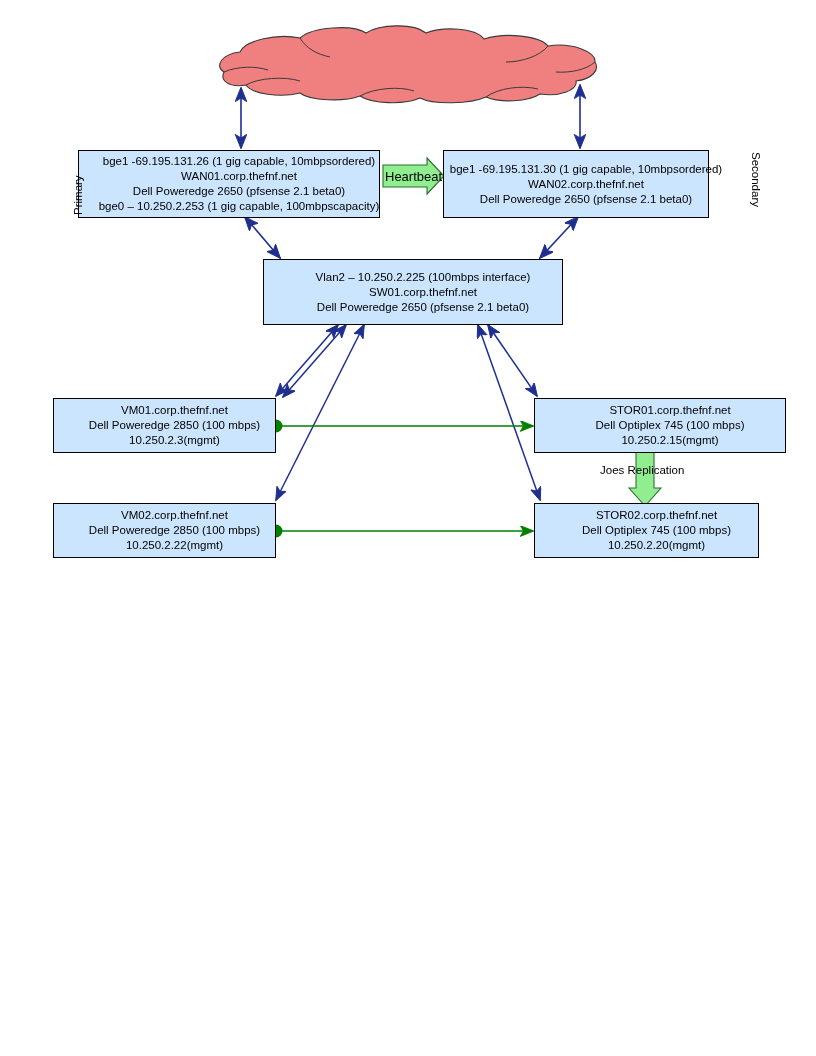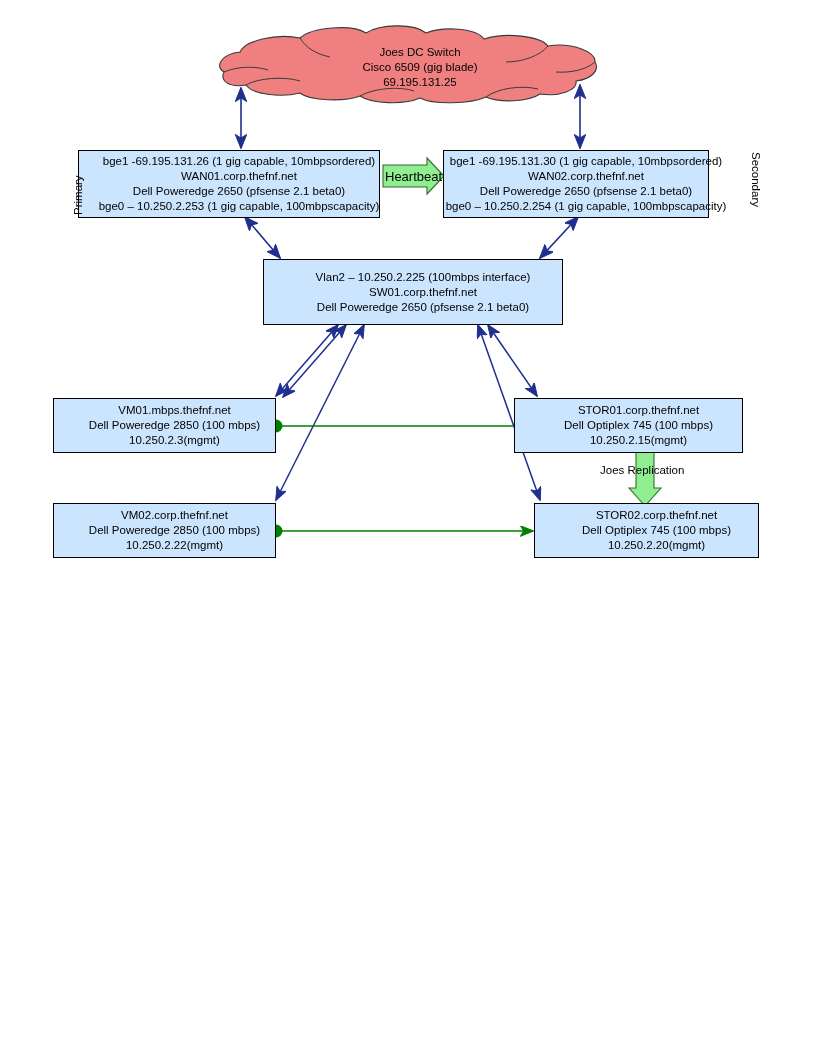--- a/index.html
+++ b/index.html
@@ -146,57 +146,51 @@
 
     <g>
       <path d="M383,165 L427,165 L427,158 L444,176 L427,194 L427,187 L383,187 Z" fill="#90ee90" stroke="#2f6f2f" stroke-width="1.1"></path>
     </g>
 
     <g>
       <path d="M636,444 L654,444 L654,488 L661,488 L645,506 L629,488 L636,488 Z" fill="#90ee90" stroke="#2f6f2f" stroke-width="1.1"></path>
     </g>
   </svg>
 
-  <div class="cloud-text" style="left:280px; top:45px; width:280px;">
-    <div class="ln">Joes DC Switch</div>
-    <div class="ln">Cisco 6509 (gig blade)</div>
-    <div class="ln">69.195.131.25</div>
-  </div>
 
   <div class="node" style="left:78px; top:150px; width:302px; height:68px;">
     <div class="ln">bge1  -69.195.131.26 (1 gig capable, 10mbpsordered)</div>
     <div class="ln">WAN01.corp.thefnf.net</div>
     <div class="ln">Dell Poweredge 2650 (pfsense 2.1 beta0)</div>
     <div class="ln">bge0 – 10.250.2.253 (1 gig capable, 100mbpscapacity)</div>
   </div>
   <div class="side-label rot-ccw" style="left:72px; top:215px;">Primary</div>
 
   <div class="node" style="left:443px; top:150px; width:266px; height:68px;">
     <div class="ln">bge1  -69.195.131.30 (1 gig capable, 10mbpsordered)</div>
     <div class="ln">WAN02.corp.thefnf.net</div>
     <div class="ln">Dell Poweredge 2650 (pfsense 2.1 beta0)</div>
-    <div class="ln">bge0 – 10.250.2.254 (1 gig capable, 100mbpscapacity)</div>
   </div>
   <div class="side-label rot-cw" style="left:762px; top:152px;">Secondary</div>
 
   <div class="heartbeat-label" style="left:385px; top:169px;">Heartbeat</div>
 
   <div class="node" style="left:263px; top:259px; width:300px; height:66px;text-align:center;">
     <div class="ln">Vlan2 – 10.250.2.225 (100mbps interface)</div>
     <div class="ln">SW01.corp.thefnf.net</div>
     <div class="ln">Dell Poweredge 2650 (pfsense 2.1 beta0)</div>
   </div>
 
   <div class="node" style="left:53px; top:398px; width:223px; height:55px;">
-    <div class="ln">VM01.mbps.thefnf.net</div>
+    <div class="ln">VM01.corp.thefnf.net</div>
     <div class="ln">Dell Poweredge 2850 (100 mbps)</div>
     <div class="ln">10.250.2.3(mgmt)</div>
   </div>
 
-  <div class="node" style="left:514px; top:398px; width:229px; height:55px;">
+  <div class="node" style="left:534px; top:398px; width:252px; height:55px;">
     <div class="ln">STOR01.corp.thefnf.net</div>
     <div class="ln">Dell Optiplex 745 (100 mbps)</div>
     <div class="ln">10.250.2.15(mgmt)</div>
   </div>
 
   <div class="replication-label" style="left:600px; top:464px;">Joes Replication</div>
 
   <div class="node" style="left:53px; top:503px; width:223px; height:55px;">
     <div class="ln">VM02.corp.thefnf.net</div>
     <div class="ln">Dell Poweredge 2850 (100 mbps)</div>

